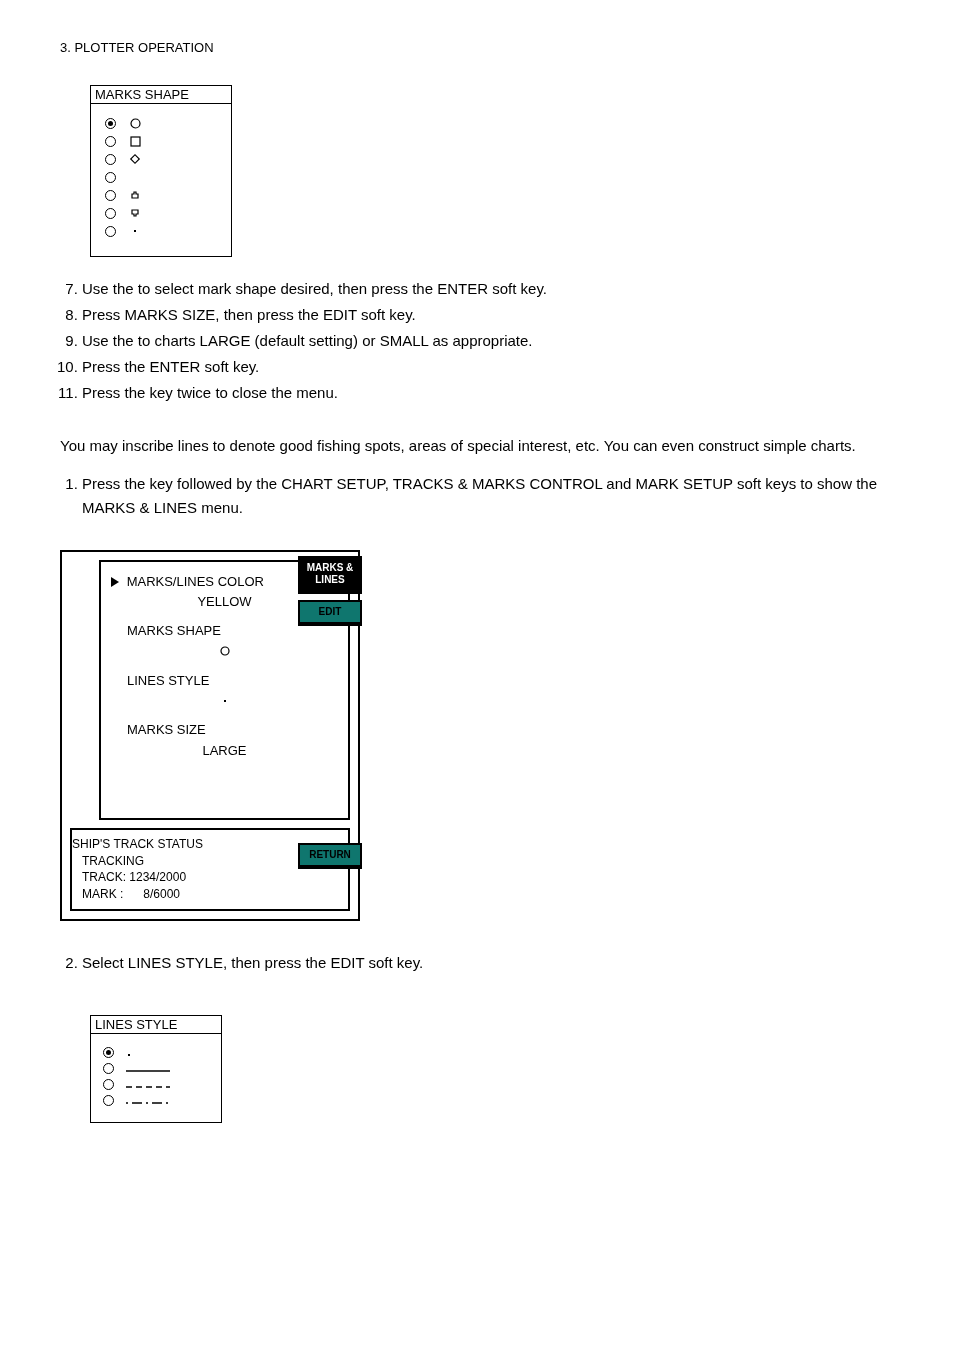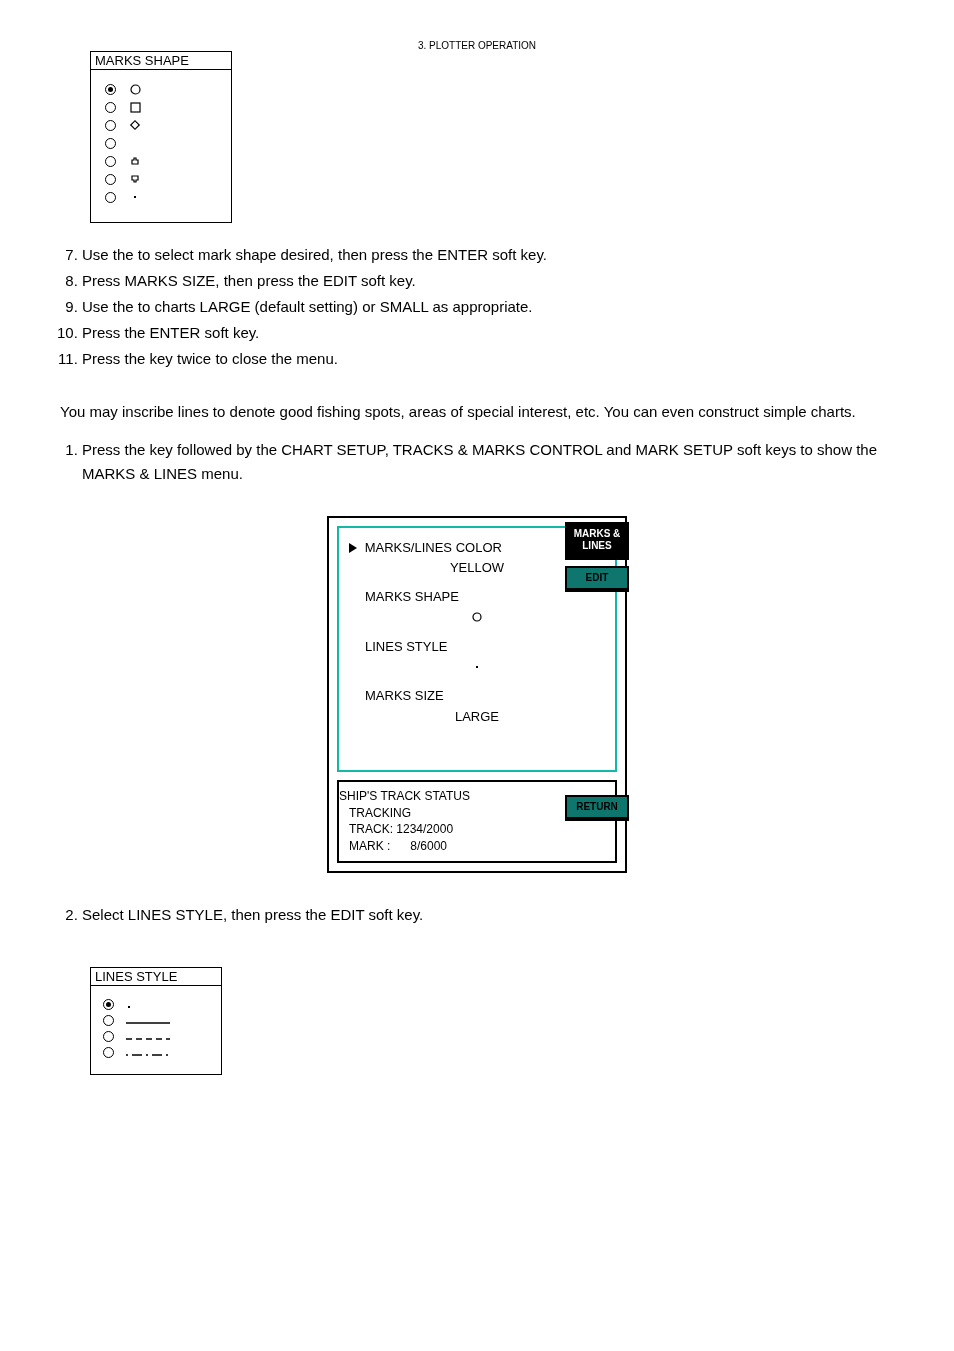--- a/index.html
+++ b/index.html
@@ -6,22 +6,23 @@
     margin: 0;
     padding: 40px 60px;
     font-family: Arial, Helvetica, sans-serif;
     font-size: 15px;
     color: #000;
     background: #fff;
     width: 954px;
     box-sizing: border-box;
   }
   .header-text {
-    text-align: center;
-    font-size: 10px;
+    text-align: left;
+    font-size: 13px;
+    margin-bottom: 30px;
   }
   .box {
     border: 1px solid #000;
     display: inline-block;
     background: #fff;
   }
   .marks-shape-box {
     width: 140px;
     margin-left: 30px;
     margin-bottom: 20px;
@@ -69,36 +70,37 @@
   }
   ol.steps li {
     margin-bottom: 2px;
   }
   .para {
     margin: 14px 0;
     line-height: 1.5;
   }
   .menu-box-wrap {
     display: flex;
-    justify-content: center;
+    justify-content: flex-start;
     margin: 20px 0 30px 0;
   }
   .menu-outer {
     border: 2px solid #000;
     background: #fff;
     padding: 8px;
     width: 280px;
     position: relative;
   }
   .menu-inner {
-    border: 2px solid #14b8a6;
-    padding: 10px 10px 34px 10px;
+    border: 2px solid #000000;
+    padding: 10px 10px 48px 10px;
     font-size: 13px;
     line-height: 1.6;
     margin-bottom: 8px;
+    margin-left: 29px;
   }
   .menu-inner2 {
     border: 2px solid #000;
     padding: 6px 0;
     font-size: 12px;
     line-height: 1.4;
   }
   .sidekeys {
     position: absolute;
     right: -4px;

